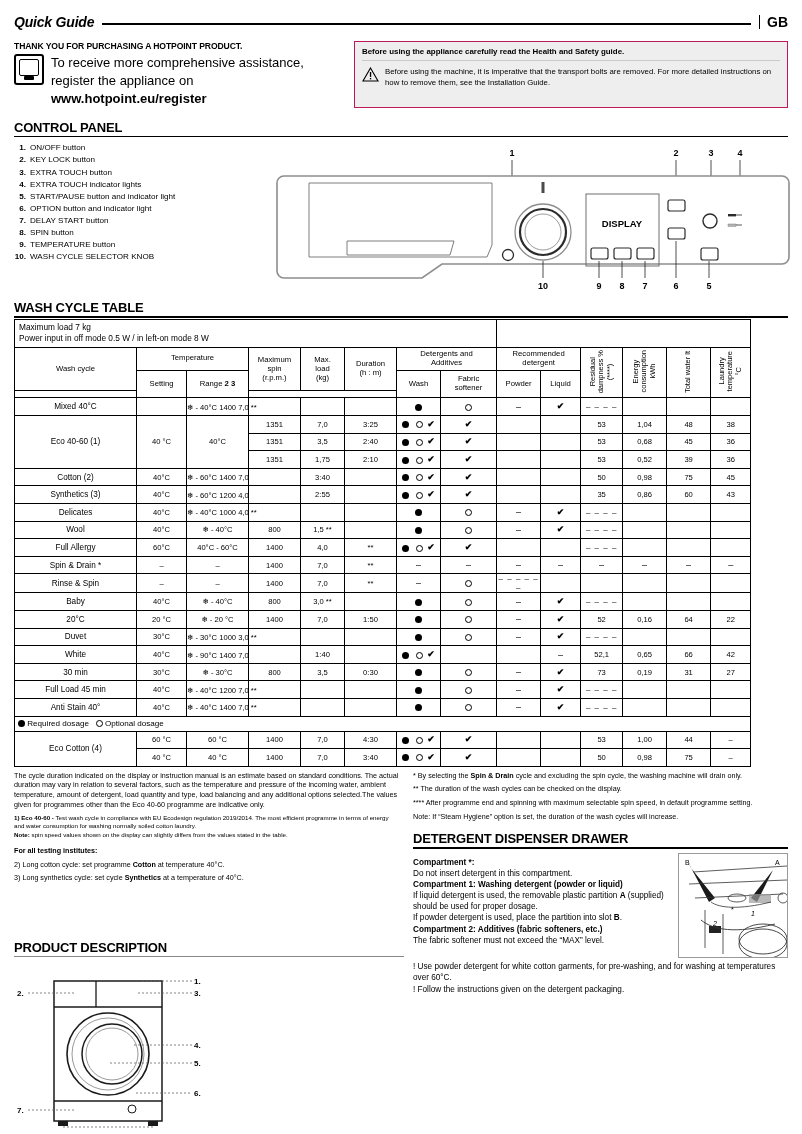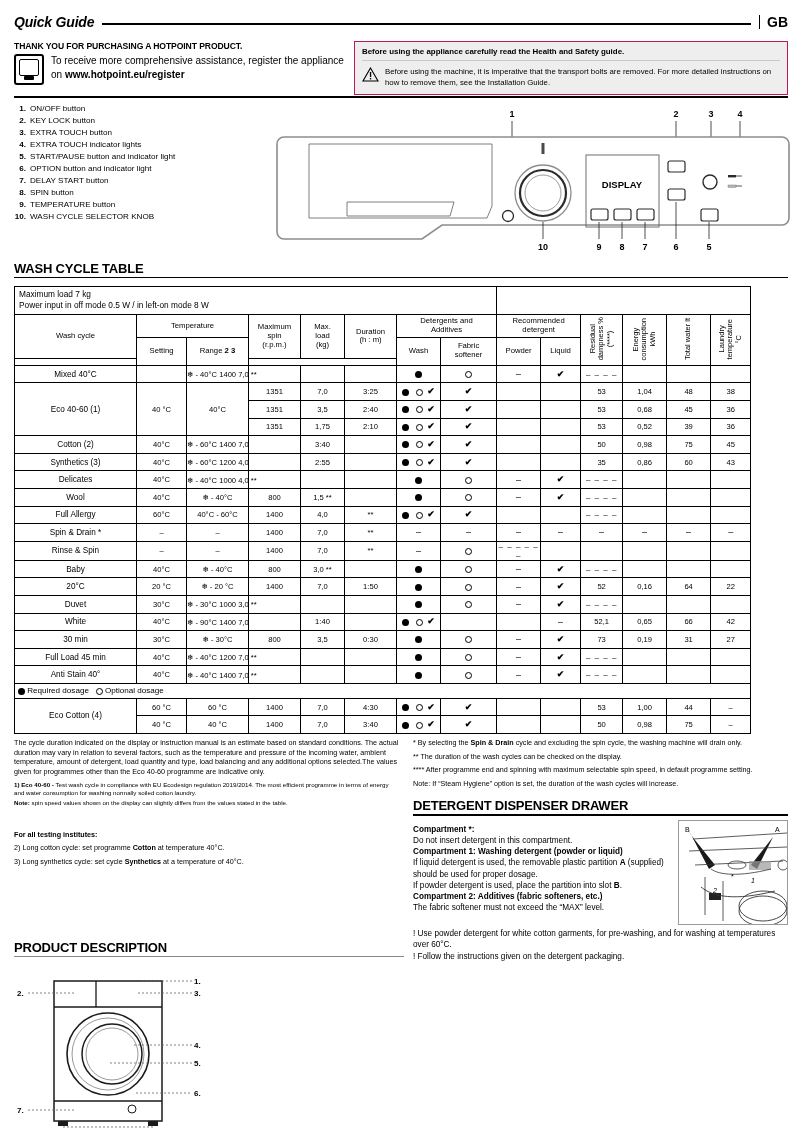--- a/index.html
+++ b/index.html
@@ -21,21 +21,21 @@
   .gb { font-size:14px; font-weight:bold; border-left:1.5px solid #000; padding-left:7px; line-height:1; }
 
   .thankrow { display:flex; gap:10px; margin-top:9px; }
   .thank-left { width:330px; }
   .thank-title { font-size:8.6px; font-weight:bold; letter-spacing:-0.1px; }
   .thank-body { display:flex; gap:7px; margin-top:3px; }
   .monitor-ico { width:30px; height:31px; border:2px solid #000; border-radius:3px; flex:0 0 auto; position:relative; }
   .monitor-ico::before { content:""; position:absolute; left:3px; top:3px; right:3px; height:15px; border:1.4px solid #000; border-radius:2px; }
   .monitor-ico::after { content:""; position:absolute; left:8px; bottom:3px; right:8px; height:4px; background:#000; border-radius:1px; }
   .mono-stem { position:absolute; left:13px; top:19px; width:3px; height:4px; background:#000; }
-  .thank-text { font-size:10px; line-height:1.38; }
+  .thank-text { font-size:13px; line-height:1.38; }
   .thank-text b { font-weight:bold; }
 
   .safety-box { flex:1; border:1px solid #be185d; background:#eeeeee; padding:5px 7px 6px 7px; }
   .safety-title { font-size:7.9px; font-weight:bold; border-bottom:1px solid #c9c9c9; padding-bottom:4px; }
   .safety-body { display:flex; gap:6px; margin-top:5px; }
   .warn-tri { width:17px; height:15px; flex:0 0 auto; position:relative; margin-top:1px; }
   .warn-tri svg { display:block; }
   .safety-text { font-size:7.8px; line-height:1.42; }
 
   
@@ -44,21 +44,21 @@
   .sec-rule.thin { height:1px; background:#888; }
 
   
   .cp-wrap { display:flex; margin-top:5px; }
   .cp-list { width:250px; font-size:8.1px; line-height:1.49; }
   .cp-list .li { display:flex; }
   .cp-list .num { width:16px; font-weight:bold; text-align:right; padding-right:4px; flex:0 0 auto;}
   .cp-art { flex:1; position:relative; height:150px; }
 
   
-  table.wct { border-collapse:collapse; width:724px; table-layout:fixed; margin-top:8px; font-size:7.6px; }
+  table.wct { border-collapse:collapse; width:724px; table-layout:fixed; margin-top:1px; font-size:7.6px; }
   table.wct td, table.wct th { border:1px solid #000; padding:0; text-align:center; vertical-align:middle; font-weight:normal; }
   .topinfo { text-align:left !important; padding:2px 4px 3px 4px !important; font-size:8.3px; line-height:1.32; }
   .hcell { font-size:7.7px; line-height:1.16; padding:2px 1px !important; }
   .vcell { font-size:7.5px; line-height:1.1; padding:2px 0 !important; }
   .vtxt { writing-mode: vertical-rl; transform: rotate(180deg); display:inline-block; text-align:center; line-height:1.12; white-space:pre-line; }
   .cyc { font-weight:bold; font-size:8.2px; }
   .cyc .reg { font-weight:normal; }
   .row-h { height:17.6px; }
   .ovf-c { position:relative; }
   .ovf-c .ovf-in { position:absolute; left:0; top:50%; transform:translateY(-50%); white-space:nowrap; width:115px; text-align:left; }
@@ -118,20 +118,21 @@
               <path d="M8.5 1 L16 14 L1 14 Z" fill="none" stroke="#000" stroke-width="1.1"></path>
               <rect x="7.9" y="5" width="1.3" height="5" fill="#000"></rect>
               <rect x="7.9" y="11" width="1.3" height="1.4" fill="#000"></rect>
             </svg>
         </div>
         <div class="safety-text">Before using the machine, it is imperative that the transport bolts are removed. For more detailed instructions on how to remove them, see the Installation Guide.</div>
       </div>
     </div>
   </div>
 
+  <div class="sec-title">CONTROL PANEL</div>
   <div class="sec-rule"></div>
 
   <div class="cp-wrap">
     <div class="cp-list">
       <div class="li">
           <span class="num">1.</span>
           <span>ON/OFF button</span>
         </div>
       <div class="li">
           <span class="num">2.</span>
@@ -619,21 +620,21 @@
 
   <div class="notes">
     <div class="notes-l">
       <div class="nt">
         <p>The cycle duration indicated on the display or instruction manual is an estimate based on standard conditions. The actual duration may vary in relation to several factors, such as the temperature and pressure of the incoming water, ambient temperature, amount of detergent, load quantity and type, load balancing and any additional options selected.The values given for programmes other than the Eco 40-60 programme are indicative only.</p>
       </div>
       <div class="nt-sm">
         <p><b>1) Eco 40-60 -</b><span> Test wash cycle in compliance with EU Ecodesign regulation 2019/2014. The most efficient programme in terms of energy and water consumption for washing normally soiled cotton laundry.</span></p>
         <p><b>Note:</b><span> spin speed values shown on the display can slightly differs from the values stated in the table.</span></p>
       </div>
-      <div class="nt" style="margin-top:23px;">
+      <div class="nt" style="margin-top:7px;">
         <p class="bold">For all testing institutes:</p>
         <p><span>2)  Long cotton cycle: set programme </span><b>Cotton</b><span> at temperature 40°C.</span></p>
         <p><span>3)  Long synthetics cycle: set cycle </span><b>Synthetics</b><span> at a temperature of 40°C.</span></p>
       </div>
     </div>
 
     <div class="notes-r">
       <div class="nt">
         <p><span>* By selecting the </span><b>Spin &amp; Drain</b><span> cycle and excluding the spin cycle, the washing machine will drain only.</span></p>
         <p style="">**  The duration of the wash cycles can be checked on the display.</p>

